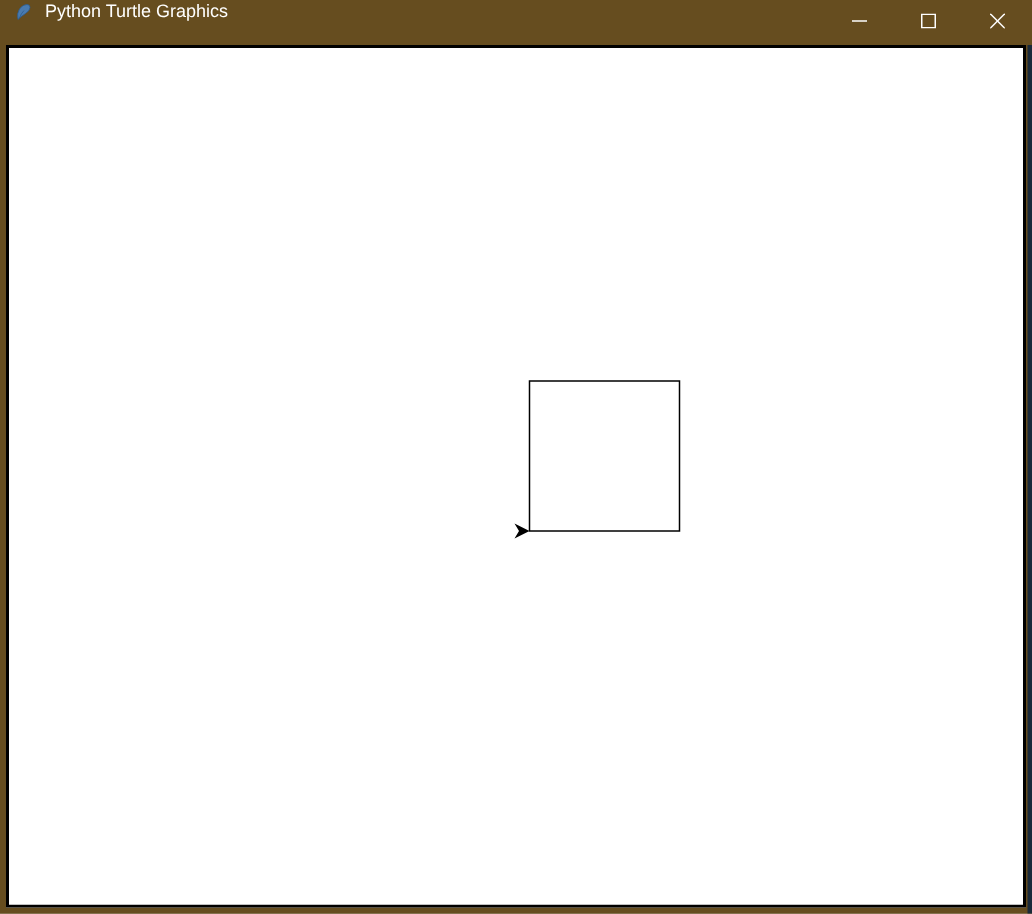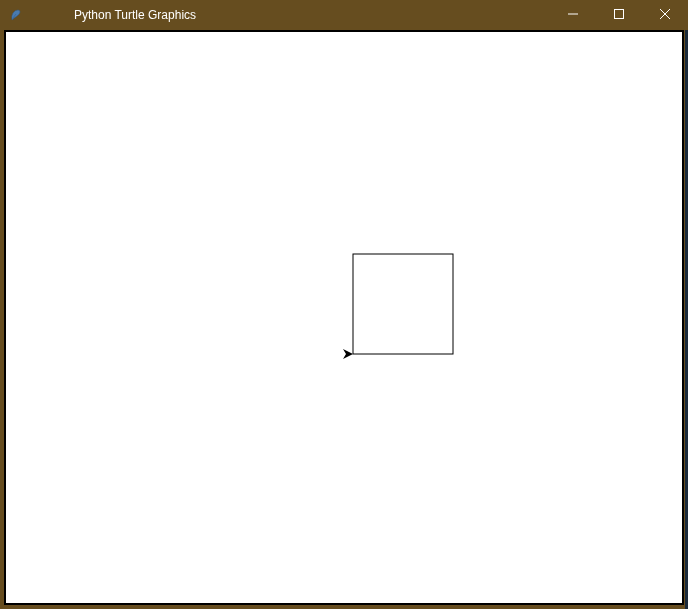--- a/index.html
+++ b/index.html
@@ -19,25 +19,24 @@
       height: 609px;
       background: #664d1f;
       display: flex;
       flex-direction: column;
       position: relative;
     }
     .titlebar {
       height: 30px;
       background: #664d1f;
       display: flex;
-      align-items: center;
+      align-items: flex-start;
       color: #ffffff;
       font-size: 12px;
       user-select: none;
-      gap: 44px;
     }
     .titlebar-icon {
       width: 16px;
       height: 16px;
       margin-left: 8px;
       margin-right: 6px;
       display: flex;
       align-items: center;
       justify-content: center;
     }

